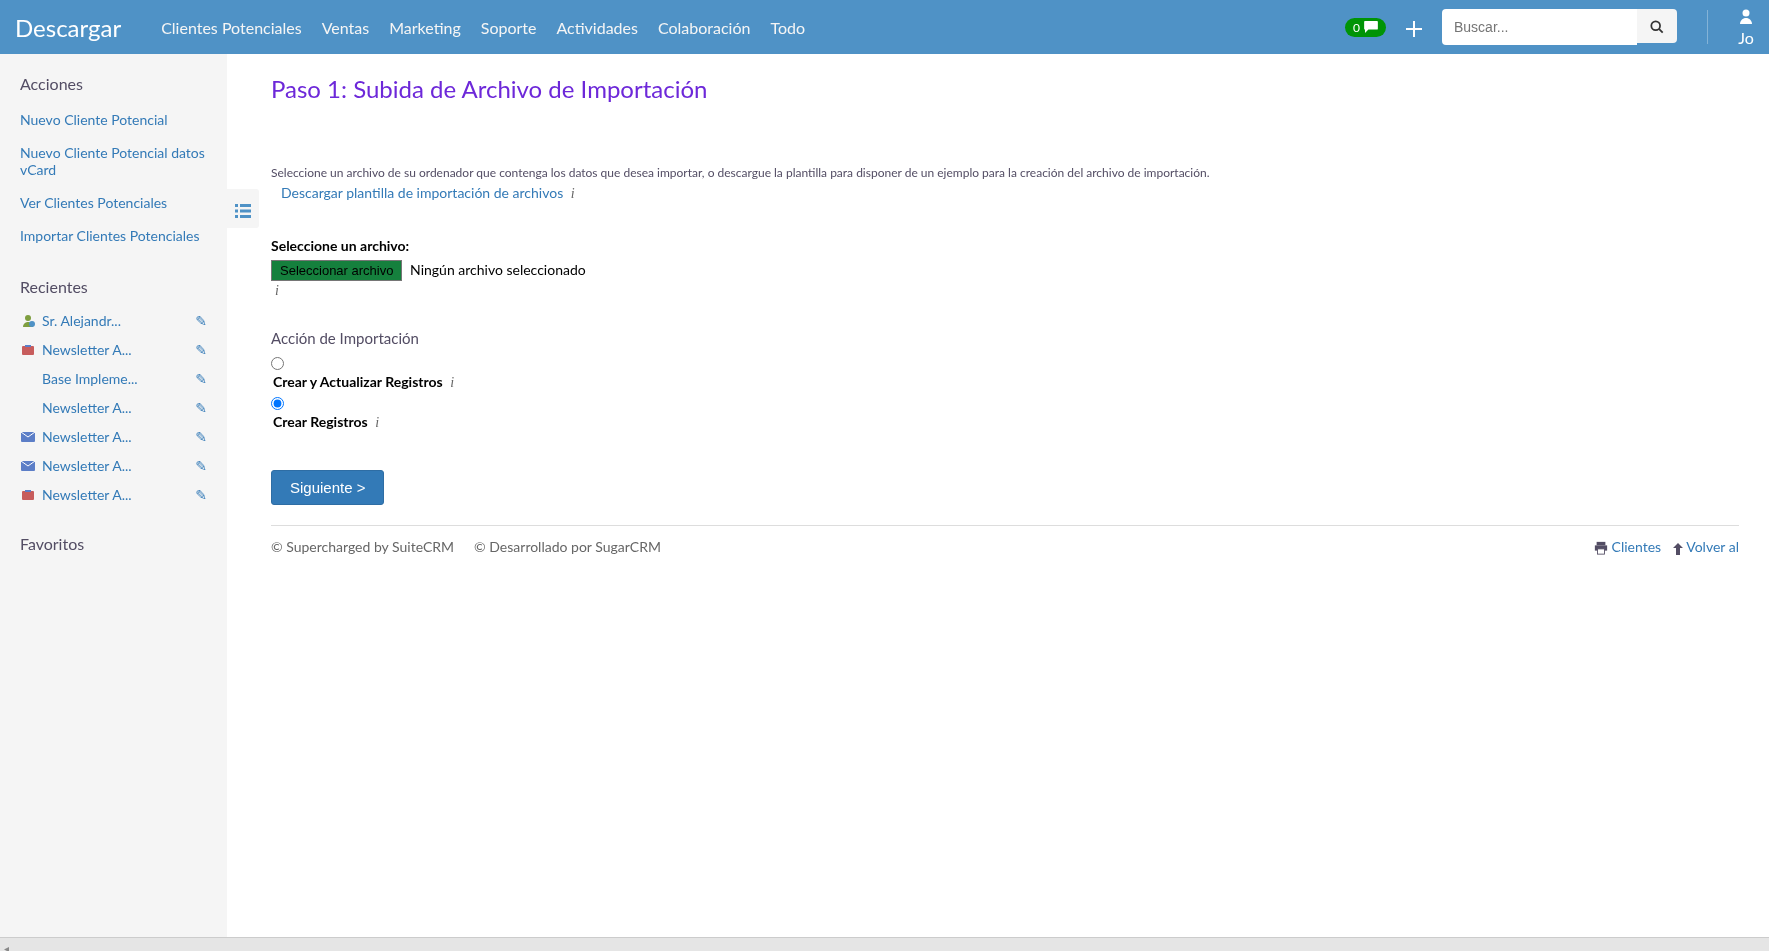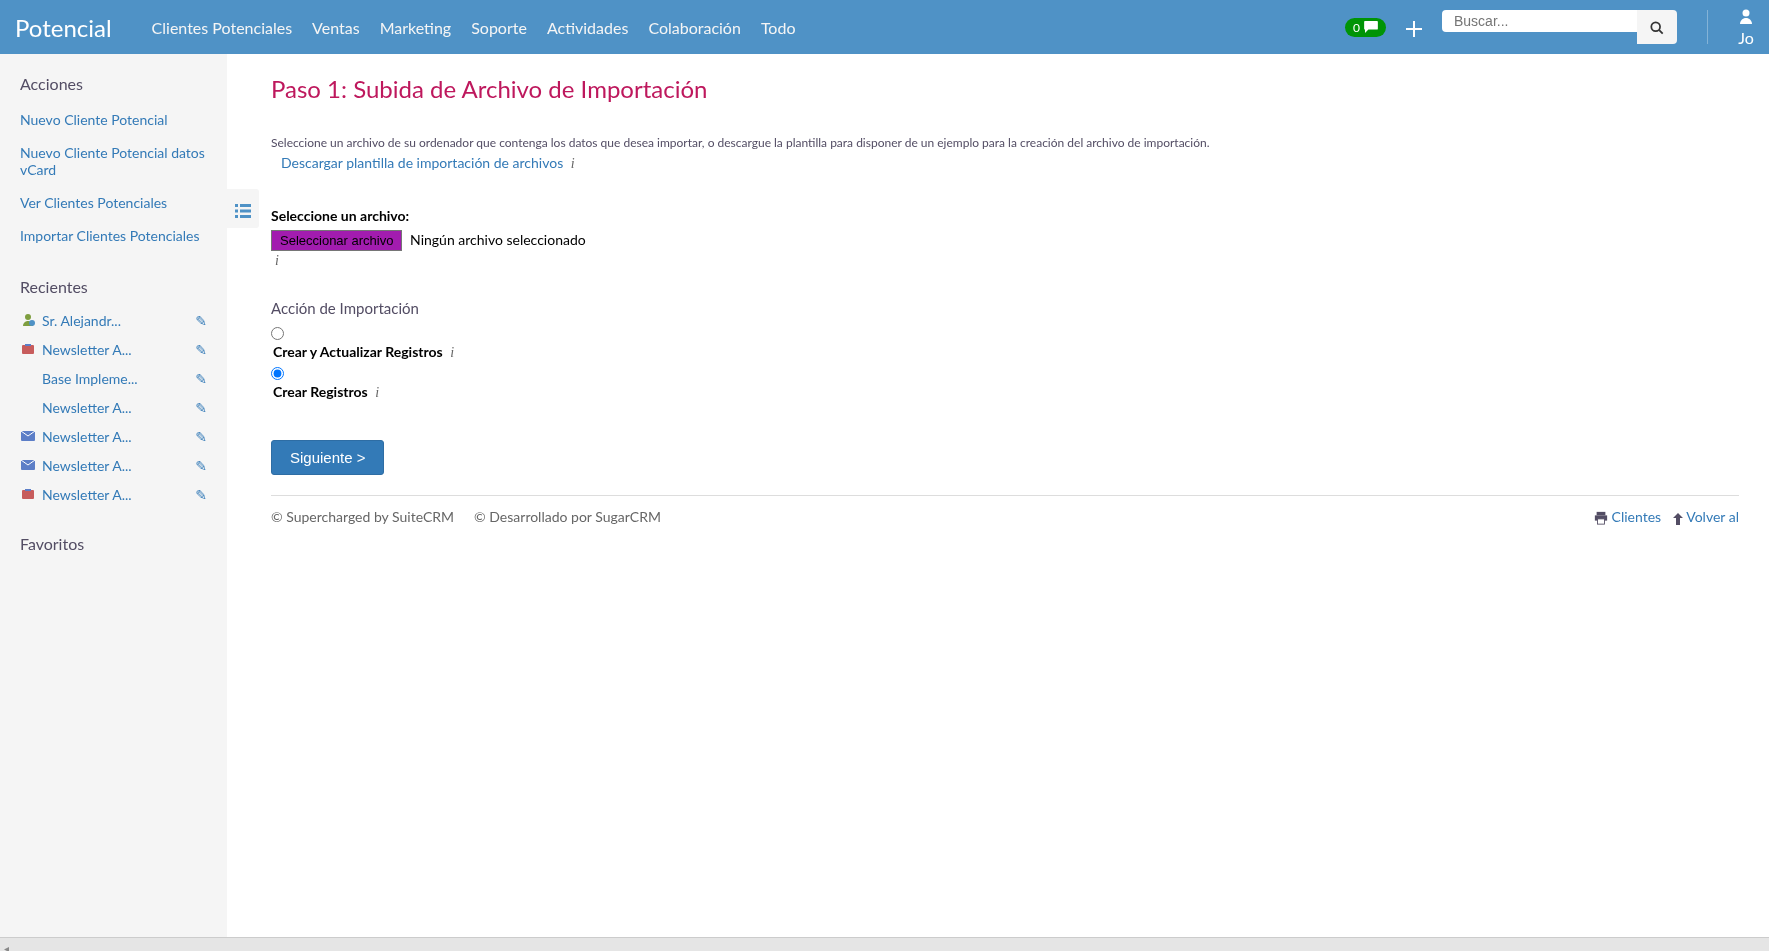--- a/index.html
+++ b/index.html
@@ -8,50 +8,50 @@
     
     
     .topbar { background: #4f92c6; height: 54px; display: flex; align-items: center; padding: 0 15px; color: #f5f5f5; }
     .brand { font-size: 24px; font-weight: 400; color: #fff; margin-right: 40px; }
     .nav-menu { display: flex; list-style: none; gap: 20px; flex: 1; }
     .nav-menu li { color: #f5f5f5; font-size: 16px; cursor: pointer; }
     .right-tools { display: flex; align-items: center; gap: 20px; }
     .badge-msg { background: #009406; border-radius: 10px; padding: 2px 8px; font-size: 12px; display: inline-flex; align-items: center; gap: 4px; color: #fff; }
     .plus-icon { color: #fff; font-size: 18px; font-weight: bold; cursor: pointer; }
     .search-wrap { display: flex; }
-    .search-input { width: 195px; height: 22px; padding: 6px 12px; border: none; border-radius: 4px 0 0 4px; font-size: 14px; }
+    .search-input { width: 195px; height: 36px; padding: 6px 12px; border: none; border-radius: 4px 0 0 4px; font-size: 14px; }
     .search-btn { width: 40px; height: 34px; background: #f5f5f5; border: none; border-radius: 0 4px 4px 0; cursor: pointer; color: #555; font-size: 14px; }
     .divider-v { width: 1px; height: 34px; background: rgba(255,255,255,0.3); margin: 0 10px; }
     .user-menu { color: #fff; display: flex; align-items: center; gap: 4px; cursor: pointer; font-size: 16px; flex-direction: column; }
     
     
     .layout { display: flex; }
     .sidebar { width: 227px; background: #f5f5f5; padding: 20px; min-height: calc(100vh - 54px); }
     .sidebar h5 { font-size: 16px; color: #534d64; margin-bottom: 10px; font-weight: 400; }
     .sidebar-links { list-style: none; margin-bottom: 25px; }
     .sidebar-links li { padding: 8px 0; }
     .sidebar-links a { color: #337ab7; font-size: 14px; }
     .recent-list { list-style: none; margin-bottom: 25px; }
     .recent-list li { padding: 6px 0; display: flex; align-items: center; justify-content: space-between; }
-    .recent-left { display: flex; align-items: flex-start; gap: 6px; overflow: hidden; }
+    .recent-left { display: flex; align-items: center; gap: 6px; overflow: hidden; }
     .recent-icon { width: 16px; height: 16px; flex-shrink: 0; }
     .recent-list a { color: #337ab7; font-size: 14px; white-space: nowrap; overflow: hidden; text-overflow: ellipsis; }
     .pencil { color: #337ab7; cursor: pointer; font-size: 14px; }
     
     
     .main { flex: 1; padding: 20px 30px 20px 44px; position: relative; }
     .toggle-tab { position: absolute; left: 0; top: 135px; background: #f5f5f5; padding: 10px 8px; color: #4f92c6; cursor: pointer; font-size: 16px; border-radius: 0 3px 3px 0; }
-    .page-title { font-size: 24px; color: #be185d; font-weight: 400; margin-bottom: 32px; }
+    .page-title { font-size: 24px; color: #6d28d9; font-weight: 400; margin-bottom: 62px; }
     .instruction { font-size: 12px; color: #534d64; margin-bottom: 4px; }
     .download-link { color: #337ab7; margin-left: 10px; display: inline-block; }
     .info-i { font-style: italic; font-family: Georgia, serif; color: #666; margin-left: 4px; cursor: help; }
     
     .section { margin-top: 35px; }
     .label-bold { font-weight: bold; color: #000; }
-    .file-btn { background: #a21caf; border: 1px solid #767676; padding: 2px 8px; font-size: 13px; cursor: pointer; margin-top: 6px; font-family: Arial, sans-serif; }
+    .file-btn { background: #15803d; border: 1px solid #767676; padding: 2px 8px; font-size: 13px; cursor: pointer; margin-top: 6px; font-family: Arial, sans-serif; }
     .file-status { font-size: 14px; color: #000; margin-left: 4px; }
     
     .import-action { margin-top: 30px; }
     .import-action-title { font-size: 15px; color: #534d64; margin-bottom: 8px; }
     .radio-row { margin: 4px 0; }
     .radio-label { font-weight: bold; color: #000; margin-left: 2px; }
     input[type=radio] { margin: 2px 0; }
     
     .next-btn { background: #337ab7; color: #fff; border: 1px solid #2e6da4; padding: 8px 18px; font-size: 15px; border-radius: 3px; cursor: pointer; margin-top: 35px; }
     
@@ -61,21 +61,21 @@
     .footer-right { color: #337ab7; display: flex; gap: 12px; align-items: center; }
     
     .bottom-bar { position: fixed; bottom: 0; left: 0; right: 0; height: 14px; background: #e5e5e5; border-top: 1px solid #ccc; }
     .bottom-bar::before { content: '◂'; color: #888; font-size: 10px; padding-left: 4px; }
     svg { display: inline-block; vertical-align: middle; }
   </style>
 </head>
 <body>
 
 <div class="topbar">
-  <div class="brand">Potencial</div>
+  <div class="brand">Descargar</div>
   <ul class="nav-menu">
     <li>Clientes Potenciales</li>
     <li>Ventas</li>
     <li>Marketing</li>
     <li>Soporte</li>
     <li>Actividades</li>
     <li>Colaboración</li>
     <li>Todo</li>
   </ul>
   <div class="right-tools">

